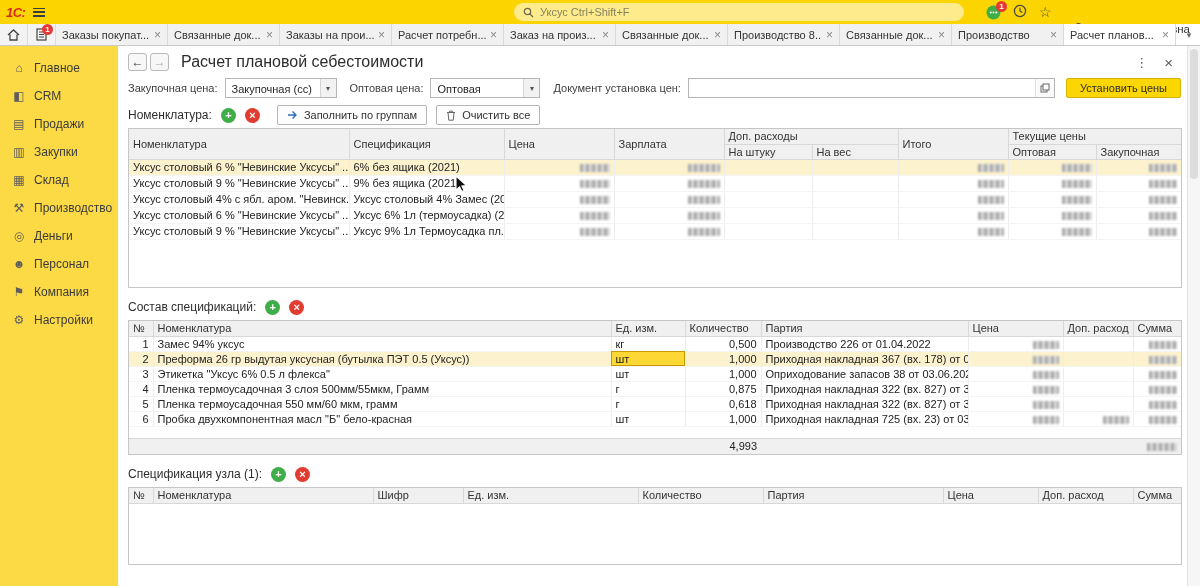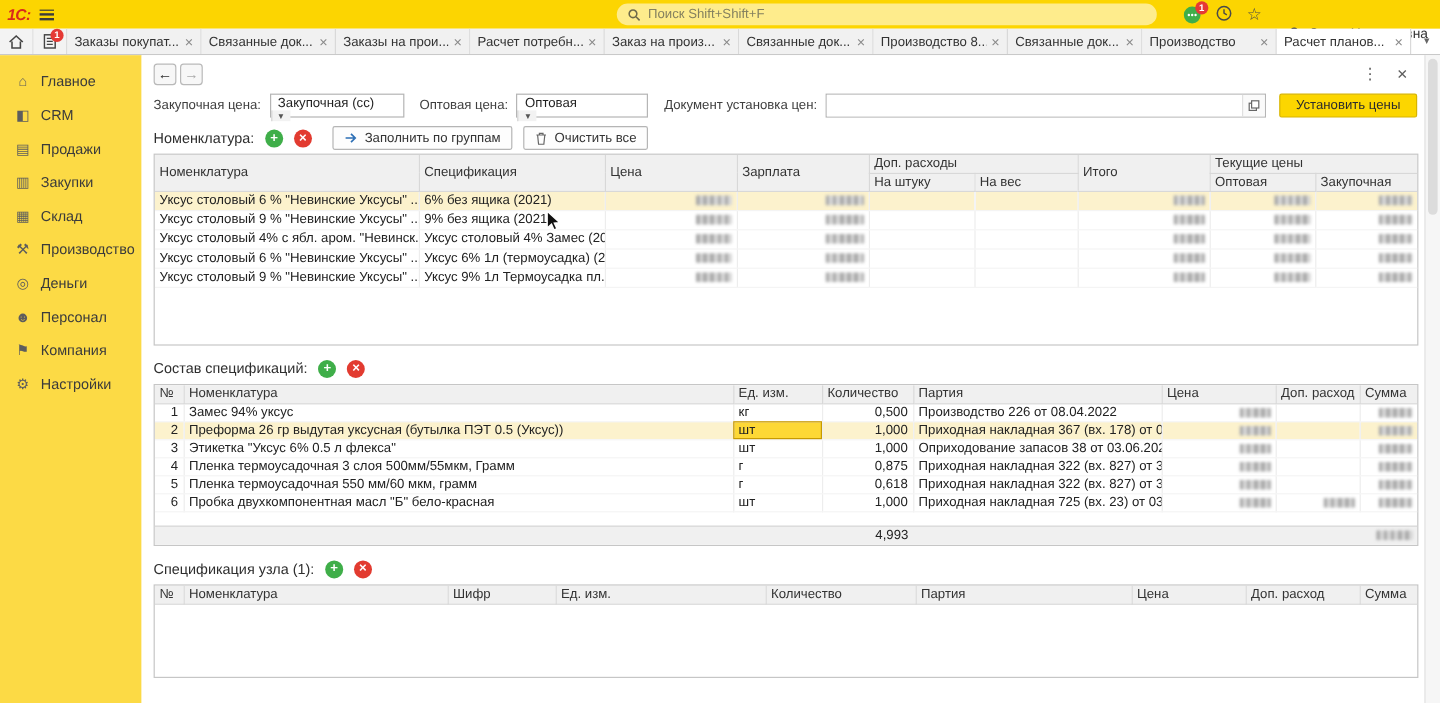--- a/index.html
+++ b/index.html
@@ -45,21 +45,21 @@
   .nav-btn + .nav-btn{margin-left:3px;}
   .nav-btn.fwd{color:#ababab;}
   .page-title{font-size:16px;color:#2d2d2d;margin-left:12px;}
   .head-actions{margin-left:auto;display:flex;align-items:center;gap:16px;color:#5f5f5f;margin-right:8px;}
   .more-dots{font-size:13px;cursor:pointer;}
   .win-close{font-size:15px;cursor:pointer;}
 
   
   .price-row{display:flex;align-items:center;gap:7px;height:22px;margin-bottom:6px;color:#3f3f3f;}
   .fld-label{white-space:nowrap;}
-  .combo{height:20px;border:1px solid #b5b5b5;background:#fff;display:flex;align-items:stretch;cursor:pointer;flex-direction:column;}
+  .combo{height:20px;border:1px solid #b5b5b5;background:#fff;display:flex;align-items:stretch;cursor:pointer;}
   .combo-val{padding:1px 6px 0;display:flex;align-items:center;color:#1f1f1f;}
   .combo-btn{width:16px;border-left:1px solid #d4d4d4;background:#f2f2f2;display:flex;align-items:center;justify-content:center;font-size:8px;color:#555;}
   .doc-wrap{flex:1;height:20px;border:1px solid #b5b5b5;background:#fff;display:flex;align-items:center;}
   .doc-input{flex:1;border:0;outline:0;height:100%;padding:0 6px;font:11px "Liberation Sans","DejaVu Sans",sans-serif;}
   .choose-btn{width:19px;height:100%;display:flex;align-items:center;justify-content:center;border-left:1px solid #e0e0e0;background:#fafafa;cursor:pointer;}
   .btn-primary{height:20px;background:#fcd600;border:1px solid #d7b400;border-radius:2px;padding:0 13px;font-size:11px;color:#2c2c2c;white-space:nowrap;cursor:pointer;margin-left:4px;}
 
   
   .section-row{display:flex;align-items:center;gap:9px;height:20px;margin:2px 0 3px;}
   .section-row.mt{margin-top:9px;}
@@ -97,21 +97,21 @@
       <i></i>
       <i></i>
       <i></i>
     </span>
   <span class="tb-spacer"></span>
   <div class="search">
     <svg width="11" height="11" viewBox="0 0 11 11">
         <circle cx="4.5" cy="4.5" r="3.2" fill="none" stroke="#6e6a4a" stroke-width="1.3"></circle>
         <line x1="7" y1="7" x2="10" y2="10" stroke="#6e6a4a" stroke-width="1.3"></line>
       </svg>
-    <span class="search-ph">Поиск Shift+Shift+F</span>
+    <span class="search-ph">Уксус Ctrl+Shift+F</span>
   </div>
   <div class="tb-icons">
     <span class="rel">
       <svg width="15" height="15" viewBox="0 0 15 15">
           <circle cx="7.5" cy="7.5" r="7" fill="#3fae49"></circle>
           <circle cx="4.7" cy="7.5" r="1" fill="#fff"></circle>
           <circle cx="7.5" cy="7.5" r="1" fill="#fff"></circle>
           <circle cx="10.3" cy="7.5" r="1" fill="#fff"></circle>
         </svg>
       <span class="badge">1</span>
@@ -240,20 +240,21 @@
           <span>Настройки</span>
         </div>
       </div>
   </div>
 
   <div class="main">
 
     <div class="page-head">
       <span class="nav-btn">←</span>
       <span class="nav-btn fwd">→</span>
+      <span class="page-title">Расчет плановой себестоимости</span>
       <span class="head-actions">
         <span class="more-dots">⋮</span>
         <span class="win-close">×</span>
       </span>
     </div>
 
     <div class="price-row">
       <span class="fld-label">Закупочная цена:</span>
       <span class="combo" style="width:112px;">
         <span class="combo-val" style="flex:1;">Закупочная (сс)</span>
@@ -414,21 +415,21 @@
             <th>Доп. расход</th>
             <th>Сумма</th>
           </tr>
         </thead>
         <tbody>
             <tr>
               <td class="num">1</td>
               <td>Замес 94% уксус</td>
               <td class="">кг</td>
               <td class="num">0,500</td>
-              <td>Производство 226 от 08.04.2022</td>
+              <td>Производство 226 от 01.04.2022</td>
               <td class="num"><span class="blur" style="width:26px"></span></td>
               <td class="num"></td>
               <td class="num"><span class="blur" style="width:28px"></span></td>
             </tr>
             <tr class="sel">
               <td class="num">2</td>
               <td>Преформа 26 гр выдутая уксусная (бутылка ПЭТ 0.5 (Уксус))</td>
               <td class="focus-cell">шт</td>
               <td class="num">1,000</td>
               <td>Приходная накладная 367 (вх. 178) от 04.04.2022</td>

